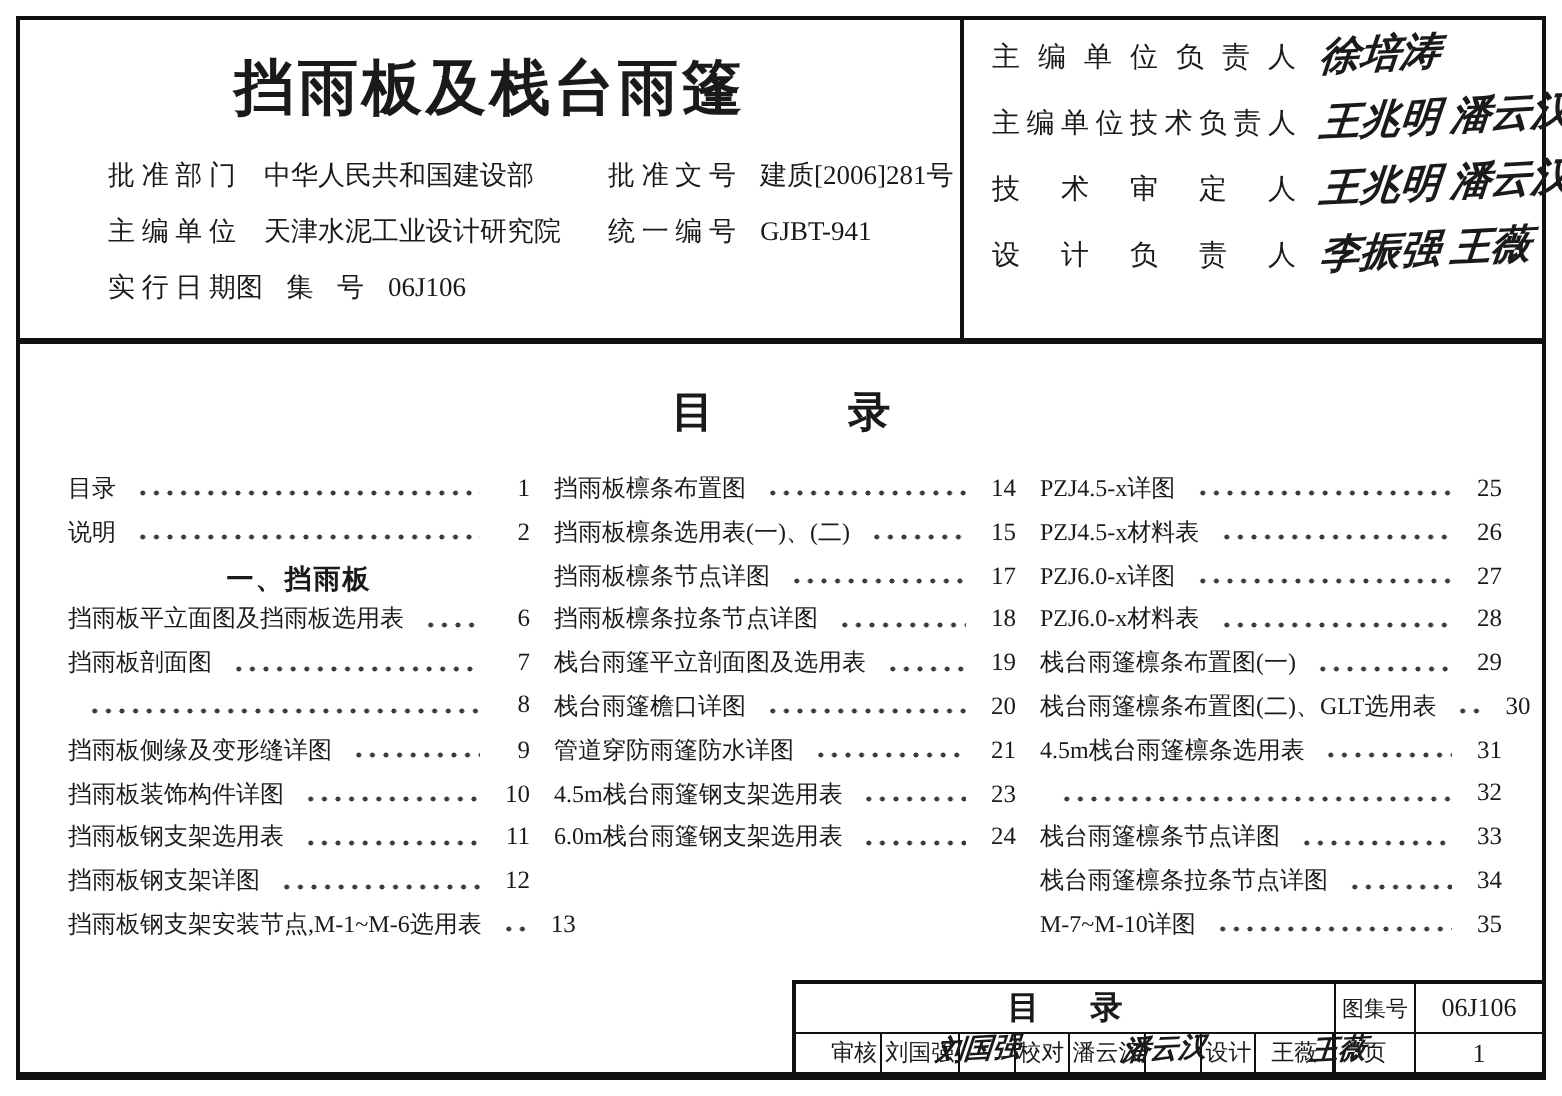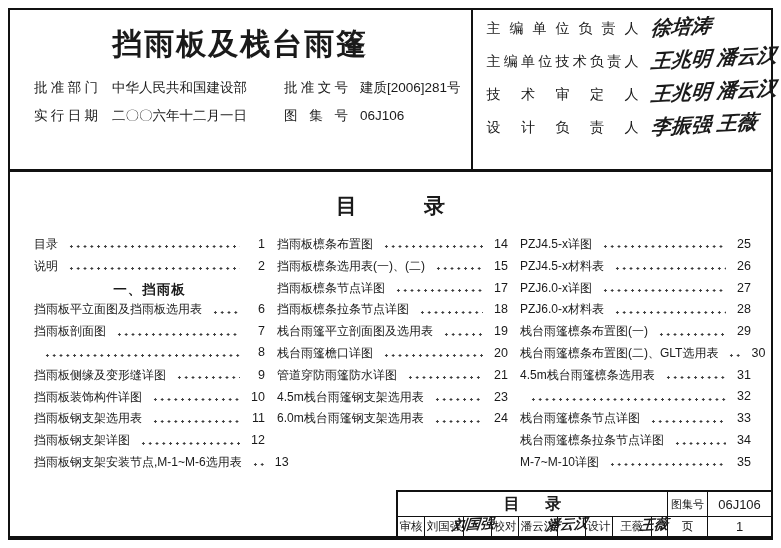--- a/index.html
+++ b/index.html
@@ -1,32 +1,32 @@
 <!DOCTYPE html>
 <html><head>
 <meta charset="utf-8">
 <style>
   html,body{margin:0;padding:0;background:#e8e8e4;}
   .page{
     position:relative;width:781px;height:548px;background:#ffffff;
-    font-family:Liberation Sans, sans-serif;color:#1a1a1a;
+    font-family:Liberation Serif, serif;color:#1a1a1a;
     overflow:hidden;
   }
   .frame{
     position:absolute;inset:8px;border:2px solid #111;border-bottom-width:4px;
     box-sizing:border-box;
   }
   
   .header{display:flex;height:162px;border-bottom:3px solid #111;box-sizing:border-box;}
   .header-left{width:472px;border-right:2px solid #111;box-sizing:border-box;padding-top:14px;}
   .doc-title{
     margin:0;text-align:center;font-size:30px;font-weight:700;letter-spacing:2px;
   }
   .info-grid{margin:14px 10px 0 24px;}
-  .info-row{display:flex;align-items:baseline;height:28px;font-size:13.5px;}
+  .info-row{display:flex;align-items:baseline;height:28px;font-size:13.5px;margin-left:20px;}
   .info-label{width:64px;text-align:justify;text-align-last:justify;flex:none;}
   .info-value1{width:172px;margin-left:14px;flex:none;}
   .info-label2{width:64px;text-align:justify;text-align-last:justify;flex:none;}
   .info-value2{margin-left:12px;flex:1;white-space:nowrap;}
   .header-right{flex:1;padding:2px 6px 0 14px;position:relative;}
   .hr-row{display:flex;align-items:center;height:33px;}
   .hr-label{width:152px;flex:none;font-size:14px;text-align:justify;text-align-last:justify;}
   .sig{
     font-weight:700;font-style:italic;white-space:nowrap;
     transform:skewX(-8deg) rotate(-3deg);transform-origin:left center;
@@ -59,21 +59,21 @@
   }
   .tb-top{display:flex;height:25px;border-bottom:1.5px solid #111;box-sizing:border-box;}
   .tb-title{
     flex:1;display:flex;align-items:center;justify-content:center;
     font-size:16px;font-weight:700;letter-spacing:1.6em;text-indent:1.6em;
   }
   .tb-cell{display:flex;align-items:center;justify-content:center;box-sizing:border-box;}
   .tb-atlas-label{width:40px;border-left:1.5px solid #111;font-size:11px;}
   .tb-atlas-value{width:64px;border-left:1.5px solid #111;font-size:13px;}
   .tb-bottom{display:flex;flex:1;font-size:11.5px;}
-  .tb-group{flex:1;display:flex;min-width:0;}
+  .tb-group{flex:1;display:flex;min-width:0;padding-left:16px;}
   .tb-g{border-right:1px solid #111;box-sizing:border-box;display:flex;align-items:center;justify-content:center;white-space:nowrap;}
   .tb-lab{width:27px;}
   .tb-name{width:39px;}
   .tb-sig-cell{width:28px;position:relative;}
   .tb-sig-cell:last-child{flex:1;border-right:none;}
   .tb-sig{position:absolute;left:-12px;top:0px;font-size:14px;z-index:2;}
   .tb-page-label{width:40px;border-left:1.5px solid #111;font-size:11.5px;}
   .tb-page-value{width:64px;border-left:1.5px solid #111;font-size:13px;}
 </style>
 </head>
@@ -86,22 +86,27 @@
       <div class="header-left">
         <h1 class="doc-title">挡雨板及栈台雨篷</h1>
         <div class="info-grid">
           <div class="info-row">
             <span class="info-label">批准部门</span>
             <span class="info-value1">中华人民共和国建设部</span>
             <span class="info-label2">批准文号</span>
             <span class="info-value2">建质[2006]281号</span>
           </div>
           <div class="info-row">
+            <span class="info-label">主编单位</span>
+            <span class="info-value1">天津水泥工业设计研究院</span>
+            <span class="info-label2">统一编号</span>
+            <span class="info-value2">GJBT-941</span>
+          </div>
+          <div class="info-row">
             <span class="info-label">实行日期</span>
-            <span class="info-value1">二〇〇六年十二月一日</span>
             <span class="info-label2">图集号</span>
             <span class="info-value2">06J106</span>
           </div>
         </div>
       </div>
       <div class="header-right">
         <div class="hr-row">
           <span class="hr-label">主编单位负责人</span>
           <span class="sig hr-sig">徐培涛</span>
         </div>

